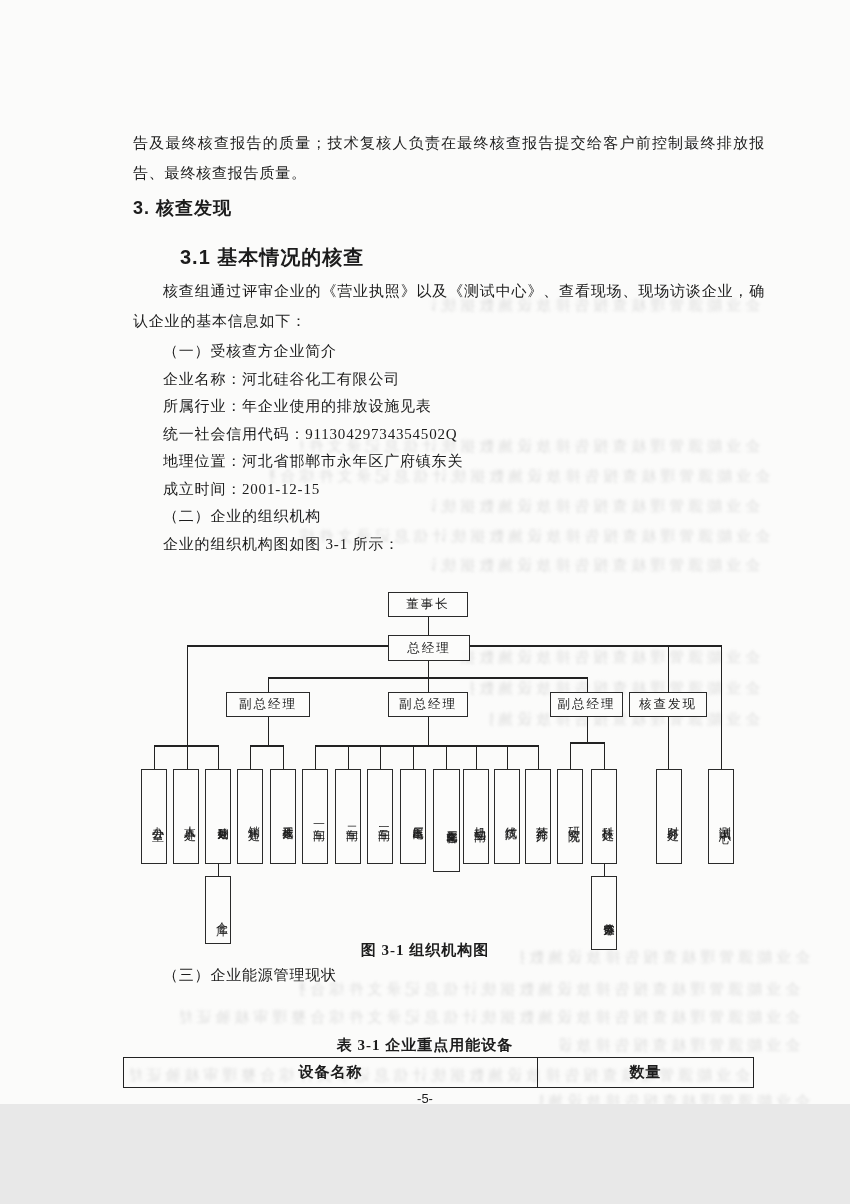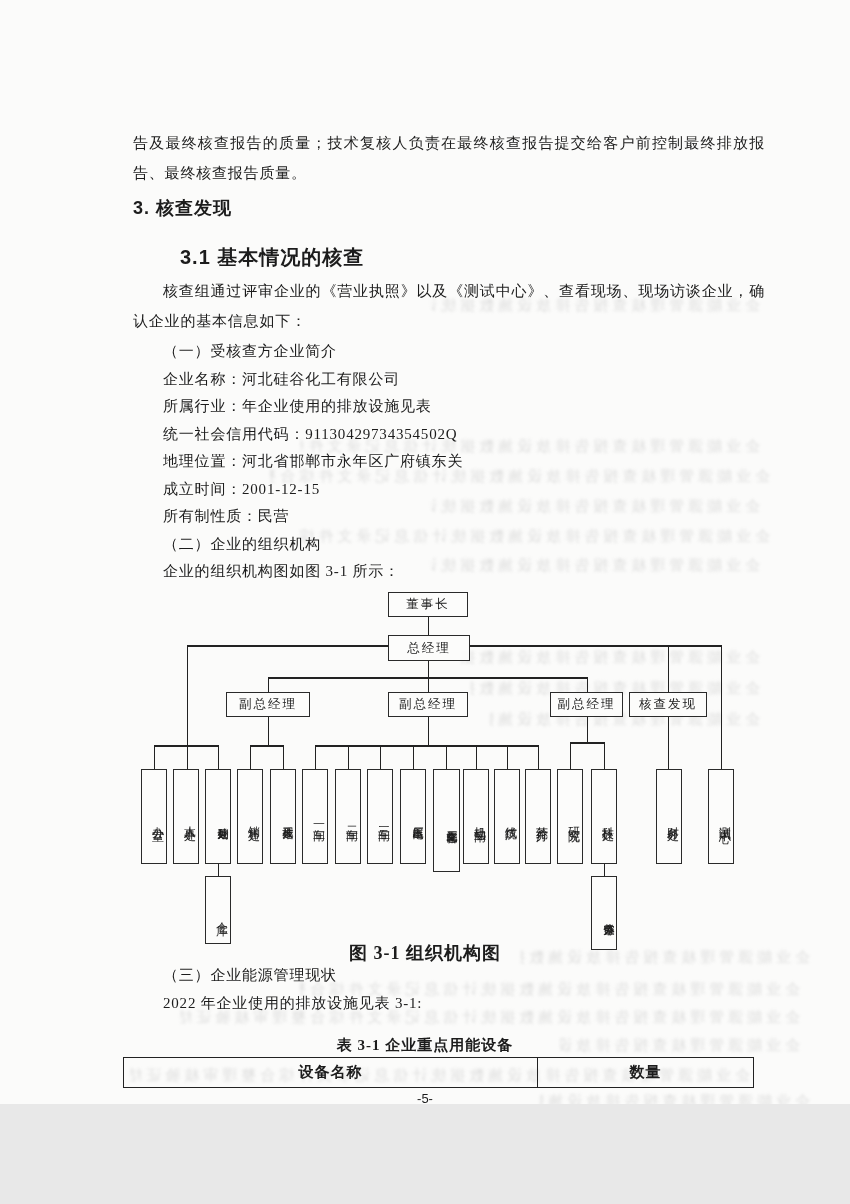--- a/index.html
+++ b/index.html
@@ -15,21 +15,21 @@
   .h1{position:absolute;left:133px;top:196px;font-size:18px;font-weight:bold;
       font-family:"Liberation Sans","DejaVu Sans",sans-serif;letter-spacing:1px;}
   .h2{position:absolute;left:133px;top:244px;font-size:20px;font-weight:bold;
       font-family:"Liberation Sans","DejaVu Sans",sans-serif;letter-spacing:1px;margin-left:47px;}
   .para1{position:absolute;left:133px;top:276px;width:632px;font-size:15px;
          letter-spacing:.8px;line-height:30px;text-align:justify;text-indent:2em;}
   .items{position:absolute;left:133px;top:338px;width:632px;font-size:15px;
          letter-spacing:.8px;line-height:27.5px;}
   .items div{text-indent:2em;}
   .caption{position:absolute;left:0;top:941px;width:850px;text-align:center;
-           font-size:18px;font-weight:bold;letter-spacing:1px;}
+           font-size:15px;font-weight:bold;letter-spacing:1px;}
   .para2{position:absolute;left:133px;top:966px;font-size:15px;letter-spacing:.8px;text-indent:2em;}
   .para3{position:absolute;left:133px;top:994px;font-size:15px;letter-spacing:.8px;text-indent:2em;}
   .tbl-title{position:absolute;left:0;top:1036px;width:850px;text-align:center;
              font-size:15px;font-weight:bold;letter-spacing:1px;}
   .pageno{position:absolute;left:0;top:1091px;width:850px;text-align:center;
           font-size:13px;font-family:"Liberation Sans","DejaVu Sans",sans-serif;}
   
   .etable{position:absolute;left:123px;top:1057px;width:629px;height:29px;
           border:1.6px solid #222;display:flex;background:transparent;}
   .etable .c1{width:413px;border-right:1.6px solid #222;display:flex;
@@ -83,21 +83,20 @@
 
     <div class="para1">核查组通过评审企业的《营业执照》以及《测试中心》、查看现场、现场访谈企业，确认企业的基本信息如下：</div>
 
     <div class="items">
       <div>（一）受核查方企业简介</div>
       <div>企业名称：河北硅谷化工有限公司</div>
       <div>所属行业：年企业使用的排放设施见表</div>
       <div>统一社会信用代码：91130429734354502Q</div>
       <div>地理位置：河北省邯郸市永年区广府镇东关</div>
       <div>成立时间：2001-12-15</div>
-      <div>所有制性质：民营</div>
       <div>（二）企业的组织机构</div>
       <div>企业的组织机构图如图 3-1 所示：</div>
     </div>
 
     <div class="chart">
 
       <div class="vl" style="left:427.7px;top:33px;height:18px"></div>
       <div class="hl" style="left:187px;top:61px;width:201px"></div>
       <div class="hl" style="left:470px;top:61px;width:252px"></div>
       <div class="vl" style="left:186.5px;top:61px;height:124px"></div>
@@ -161,21 +160,20 @@
       <div class="vbox" style="left:591px;top:185px;width:26px;height:95px">科技处</div>
       <div class="vbox" style="left:656px;top:185px;width:26px;height:95px">财务处</div>
       <div class="vbox" style="left:708px;top:185px;width:26px;height:95px">测试中心</div>
 
       <div class="vbox" style="left:205px;top:292px;width:26px;height:68px">仓库</div>
       <div class="vbox small" style="left:591px;top:292px;width:26px;height:74px">体系办公室</div>
     </div>
 
     <div class="caption">图 3-1 组织机构图</div>
     <div class="para2">（三）企业能源管理现状</div>
-    <div class="para3">2022 年企业使用的排放设施见表 3-1:</div>
 
     <div class="tbl-title">表 3-1 企业重点用能设备</div>
     <div class="etable">
       <div class="c1">设备名称</div>
       <div class="c2">数量</div>
     </div>
 
     <div class="pageno">-5-</div>
   </div>
 </div>

